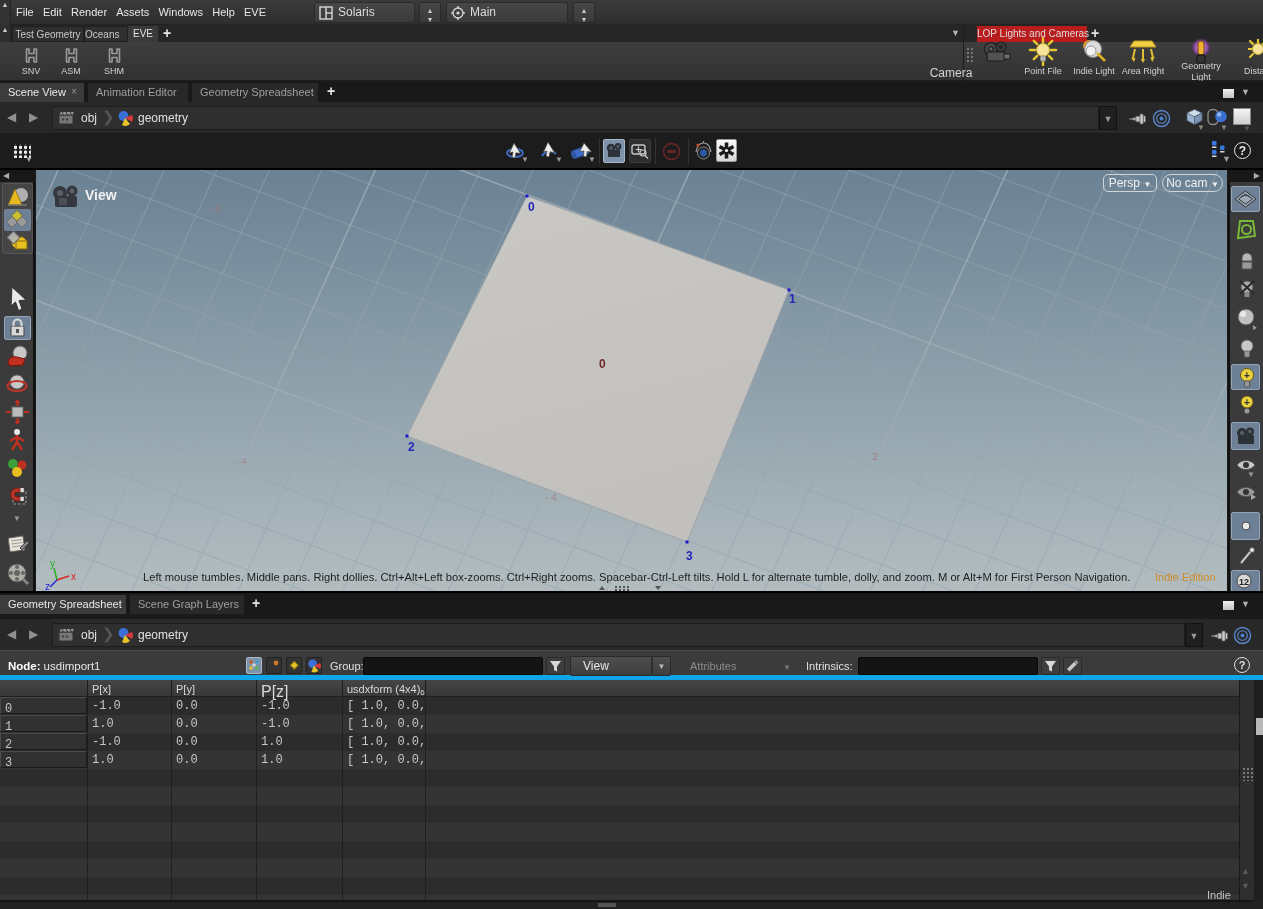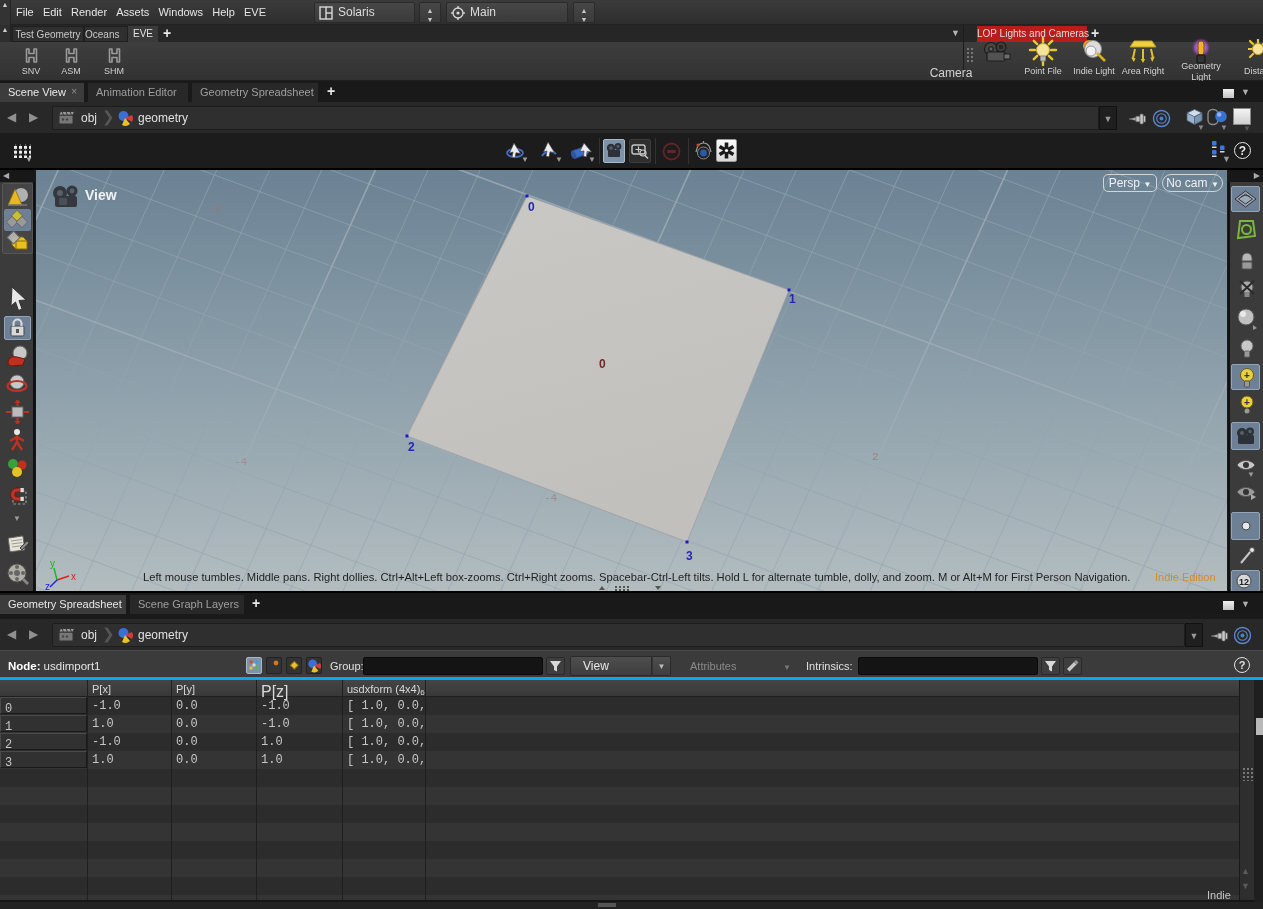--- a/index.html
+++ b/index.html
@@ -543,21 +543,21 @@
           <rect x="12" y="3" width="3.2" height="10" rx="1"></rect>
           <rect x="15.4" y="5" width="2" height="6"></rect>
         </g>
       </svg></div>
     <div class="abs" style="left:1233px;top:7px"><svg width="19" height="19" viewBox="0 0 19 19">
         <circle cx="9.5" cy="9.5" r="8" fill="none" stroke="#5b87cf" stroke-width="1.4"></circle>
         <circle cx="9.5" cy="9.5" r="4.8" fill="none" stroke="#5b87cf" stroke-width="1.1"></circle>
         <circle cx="9.5" cy="9.5" r="2" fill="#4a7fd4"></circle>
       </svg></div>
   </div>
-<div class="row" style="top:650px;height:30px;background:#3b3b3b;border-top:1px solid #4a4a4a;border-bottom:3px solid #0ea5e9">
+<div class="row" style="top:650px;height:30px;background:#3b3b3b;border-top:1px solid #4a4a4a;border-bottom:5px solid #0ea5e9">
 <div class="abs tx" style="left:8px;top:9px;font-size:11.5px;color:#fff"><b>Node:</b><span style="color:#e4e4e4;margin-left:3px">usdimport1</span></div>
 <div class="abs" style="left:246px;top:6px;width:16px;height:17px;background:#7e93a9;border:1px solid #a8b8c8;border-radius:2px"><svg width="14" height="15" viewBox="0 0 14 15">
         <g>
           <circle cx="4" cy="4" r="1.7" fill="#cc5522"></circle>
           <circle cx="10" cy="4" r="1.7" fill="#3aa0d8"></circle>
           <circle cx="4" cy="10" r="1.7" fill="#e8c22a"></circle>
           <circle cx="10" cy="10" r="1.7" fill="#58b858"></circle>
           <circle cx="7" cy="7" r="1.7" fill="#d8d8d8"></circle>
         </g>
       </svg></div>

